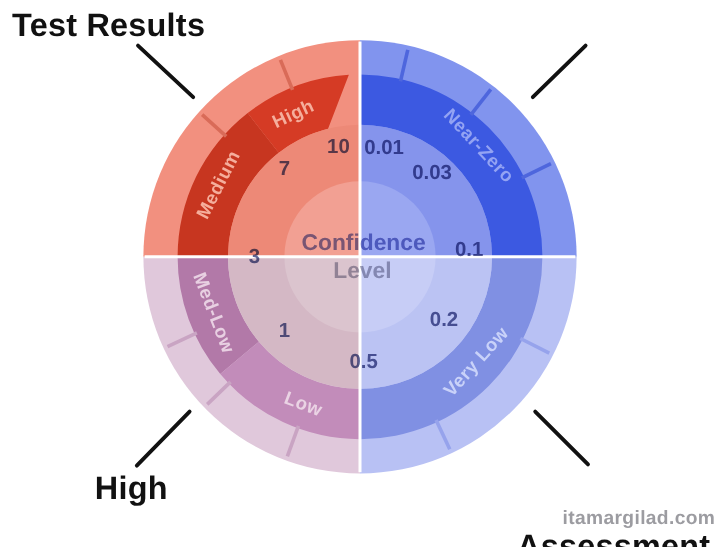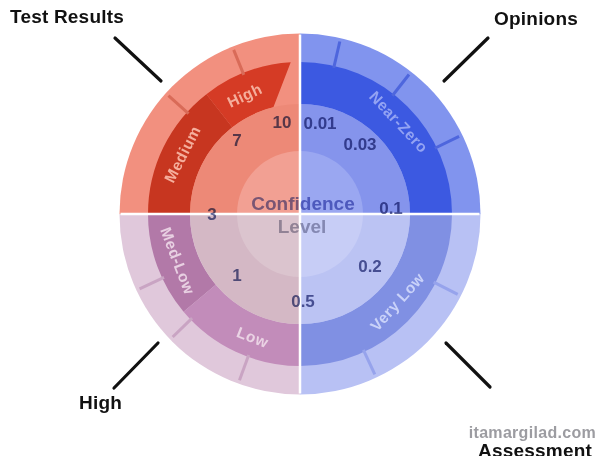--- a/index.html
+++ b/index.html
@@ -1,18 +1,18 @@
 <!DOCTYPE html>
 <html><head>
 <meta charset="utf-8">
 <style>
   html,body{margin:0;padding:0;background:#fff;}
   body{font-family:"Liberation Sans",sans-serif;}
   .stage{position:relative;width:600px;height:456px;background:#ffffff;overflow:hidden;}
-  .corner{position:absolute;font-weight:700;font-size:19px;color:#111;letter-spacing:.2px;white-space:nowrap;}
+  .corner{position:absolute;font-weight:700;font-size:27px;color:#111;letter-spacing:.2px;white-space:nowrap;}
   .corner.tl{left:10px;top:6px;}
   .corner.tr{right:22px;top:8px;}
   .corner.bl{left:79px;top:392px;}
   .corner.br{right:8px;top:392px;margin-top:48px;}
   .watermark{position:absolute;right:4px;top:424px;font-weight:700;font-size:16px;color:#9C9CA1;letter-spacing:.3px;}
   svg.gauge{position:absolute;left:0;top:0;}
 </style>
 </head>
 <body>
 
@@ -88,17 +88,16 @@
         <text x="320" y="123" text-anchor="middle" dominant-baseline="central" fill="#5F6699" font-size="17" font-weight="700">0.01</text>
         <text x="303" y="203" text-anchor="middle" dominant-baseline="central" fill="#8087C8" font-size="19" font-weight="700">Confidence</text>
         <text x="302" y="226.5" text-anchor="middle" dominant-baseline="central" fill="#A9A9B9" font-size="19" font-weight="700">Level</text>
       </g>
       <line x1="115" y1="38" x2="161" y2="81" stroke="#111111" stroke-width="3.2" stroke-linecap="round"></line>
       <line x1="488" y1="38" x2="444" y2="81" stroke="#111111" stroke-width="3.2" stroke-linecap="round"></line>
       <line x1="158" y1="343" x2="114" y2="388" stroke="#111111" stroke-width="3.2" stroke-linecap="round"></line>
       <line x1="446" y1="343" x2="490" y2="387" stroke="#111111" stroke-width="3.2" stroke-linecap="round"></line>
     </svg>
   <div class="corner tl">Test Results</div>
-  <div class="corner tr">Opinions</div>
   <div class="corner bl">High</div>
   <div class="corner br">Assessment</div>
   <div class="watermark">itamargilad.com</div>
 </div>
 
 </body></html>

